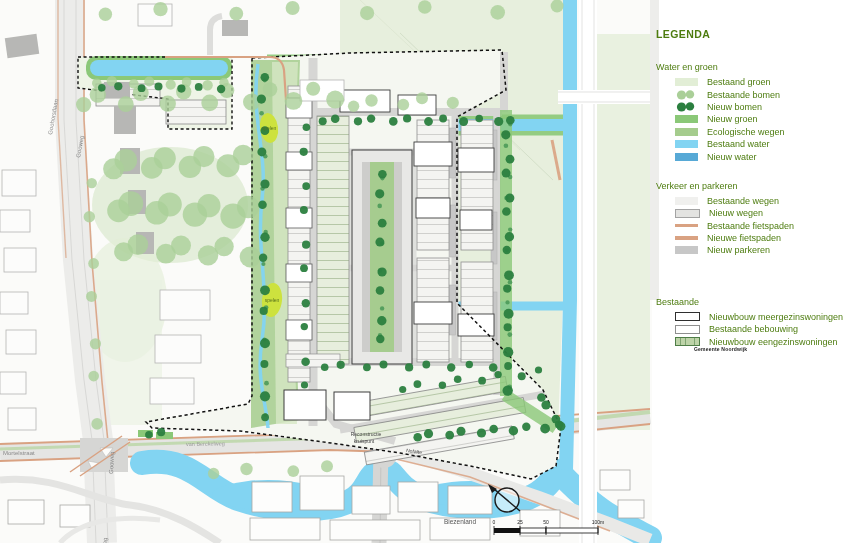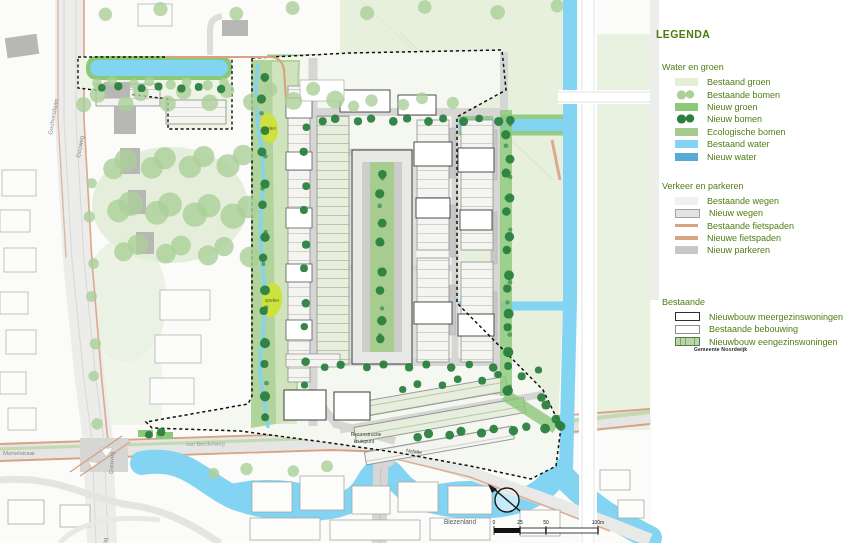--- a/index.html
+++ b/index.html
@@ -13,21 +13,21 @@
   .scale-label{fill:#222;font-size:5px;text-anchor:middle;}
   .biezen-label{fill:#555;font-size:6.5px;text-anchor:middle;}
 
   #trees-dark circle{fill:var(--nieuw-bomen);opacity:.95;}
   #trees-dark2 circle{fill:#4c9a59;opacity:.9;}
   #trees-light circle{fill:var(--bestaande-bomen);opacity:.8;}
 
   
   .legend{position:absolute;left:656px;top:28px;width:185px;color:#4d7c0f;}
   .legend-title{font-size:10.5px;font-weight:bold;letter-spacing:.4px;margin:0 0 22px 0;}
-  .legend-section-title{font-size:9px;margin:14px 0 4px 6px;}
+  .legend-section-title{font-size:9px;margin:14px 0 4px 0;}
   .lg-row{display:flex;align-items:center;height:12.4px;padding-left:19px;}
   .lg-row .lbl{font-size:9px;margin-left:9px;white-space:nowrap;}
   .sw{width:23px;height:8px;flex:none;}
   .sw-bestaand-groen{background:var(--bestaand-groen);}
   .sw-nieuw-groen{background:var(--nieuw-groen);}
   .sw-eco{background:var(--ecologische-zone);}
   .sw-bestaand-water{background:var(--bestaand-water);}
   .sw-nieuw-water{background:var(--nieuw-water);}
   .sw-wegen-oud{background:var(--bestaande-wegen);}
   .sw-wegen-nieuw{background:var(--nieuw-wegen);border:1px solid #a3a3a3;height:7px;}
@@ -522,33 +522,33 @@
     <span class="lbl">Bestaand groen</span>
   </div>
   <div class="lg-row">
     <svg class="sw sw-trees" viewBox="0 0 23 10">
       <circle cx="6.5" cy="5" r="4.6" fill="var(--bestaande-bomen)"></circle>
           <circle cx="15" cy="4.4" r="4.2" fill="var(--bestaande-bomen)"></circle>
     </svg>
     <span class="lbl">Bestaande bomen</span>
   </div>
   <div class="lg-row">
-    <span class="sw sw-nieuw-groen"></span>
-    <span class="lbl">Nieuw groen</span>
-  </div>
-  <div class="lg-row">
     <svg class="sw sw-trees" viewBox="0 0 23 10">
       <circle cx="6.5" cy="5" r="4.6" fill="var(--nieuw-bomen)"></circle>
           <circle cx="15" cy="4.4" r="4.2" fill="var(--nieuw-bomen)"></circle>
     </svg>
     <span class="lbl">Nieuw bomen</span>
   </div>
   <div class="lg-row">
+    <span class="sw sw-nieuw-groen"></span>
+    <span class="lbl">Nieuw groen</span>
+  </div>
+  <div class="lg-row">
     <span class="sw sw-eco"></span>
-    <span class="lbl">Ecologische bomen</span>
+    <span class="lbl">Ecologische wegen</span>
   </div>
   <div class="lg-row">
     <span class="sw sw-bestaand-water"></span>
     <span class="lbl">Bestaand water</span>
   </div>
   <div class="lg-row">
     <span class="sw sw-nieuw-water"></span>
     <span class="lbl">Nieuw water</span>
   </div>
 

